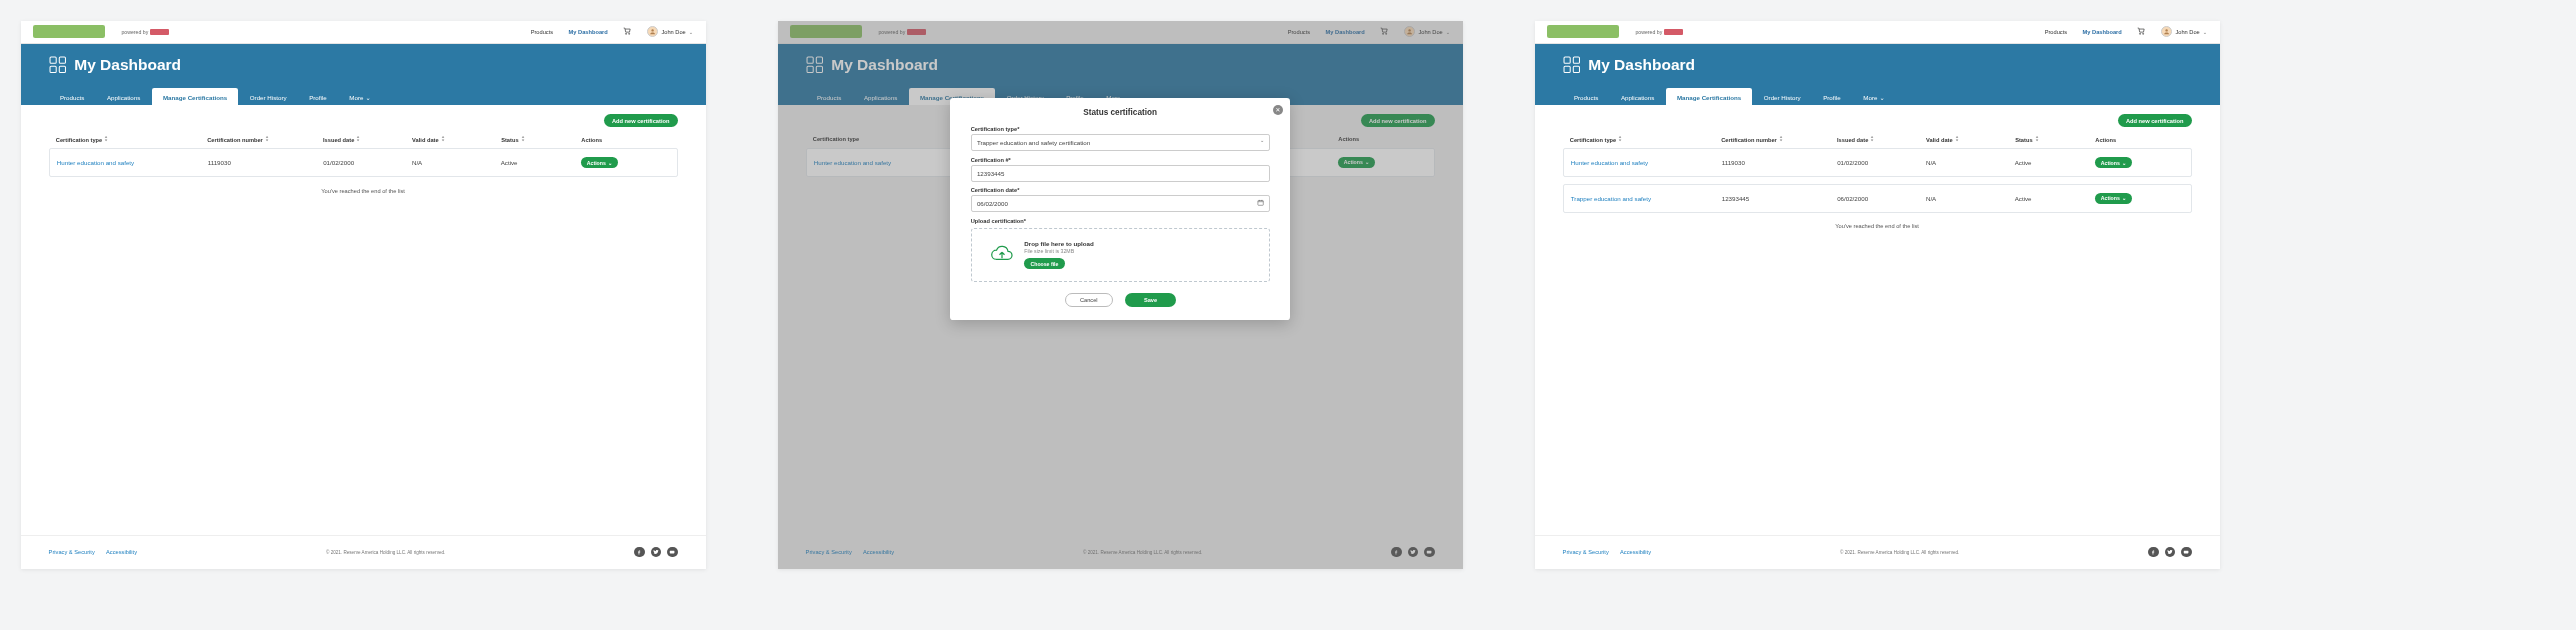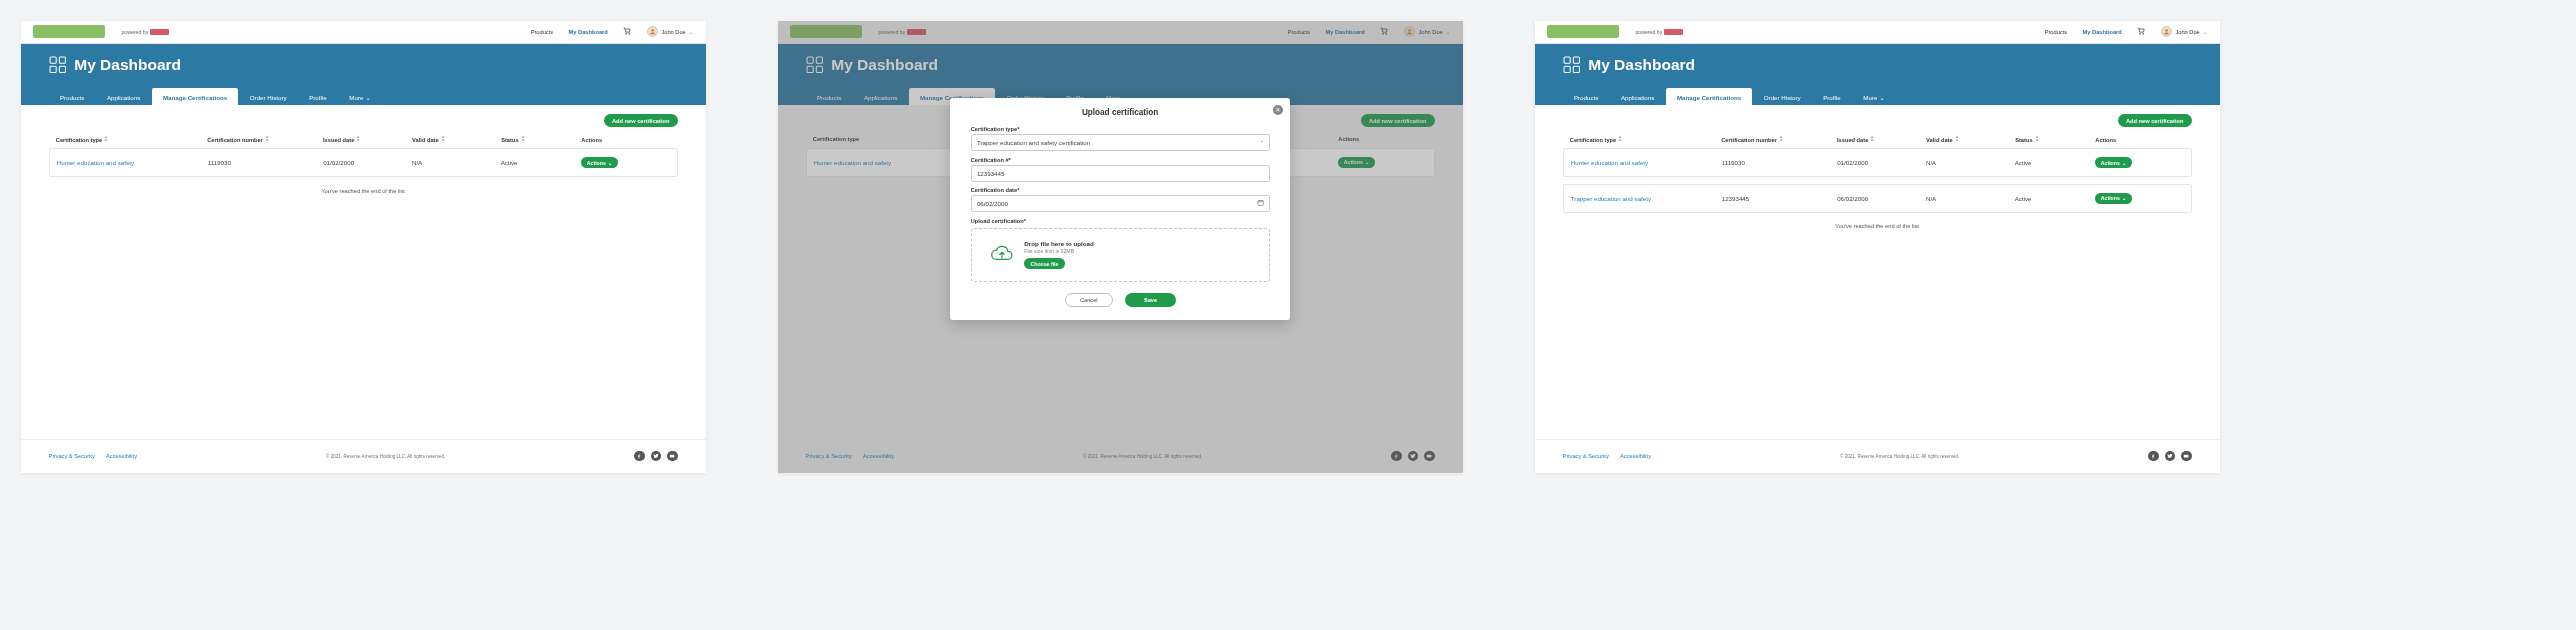--- a/index.html
+++ b/index.html
@@ -12,21 +12,21 @@
   .canvas {
     width: 3400px;
     height: 631px;
     position: relative;
     padding: 20.6px;
     display: flex;
     gap: 72px;
   }
   .panel {
     width: 685px;
-    height: 452px;
+    height: 548px;
     background: #fff;
     box-shadow: 0 1px 4.1px rgba(0,0,0,0.08);
     position: relative;
     display: flex;
     flex-direction: column;
   }
   .panel.dim { background:#efefef; }
   .panel.dim .content-area { filter: grayscale(0); }
   .topbar {
     height: 23px;
@@ -459,21 +459,21 @@
             <svg viewBox="0 0 24 24">
               <path d="M10 15l5-3-5-3v6zm11-6c0-2-2-2-2-2H5s-2 0-2 2v6s0 2 2 2h14s2 0 2-2V9z"></path>
             </svg>
           </span>
       </div>
     </div>
 
     <div class="overlay">
       <div class="modal">
         <div class="close-btn">✕</div>
-        <h2>Upload certification</h2>
+        <h2>Status certification</h2>
 
         <label class="field-label">Certification type*</label>
         <div class="select-wrap">
           <div class="select">Trapper education and safety certification</div>
         </div>
 
         <label class="field-label">Certification #*</label>
         <input class="text-input" value="12393445" style="">
 
         <label class="field-label">Certification date*</label>

